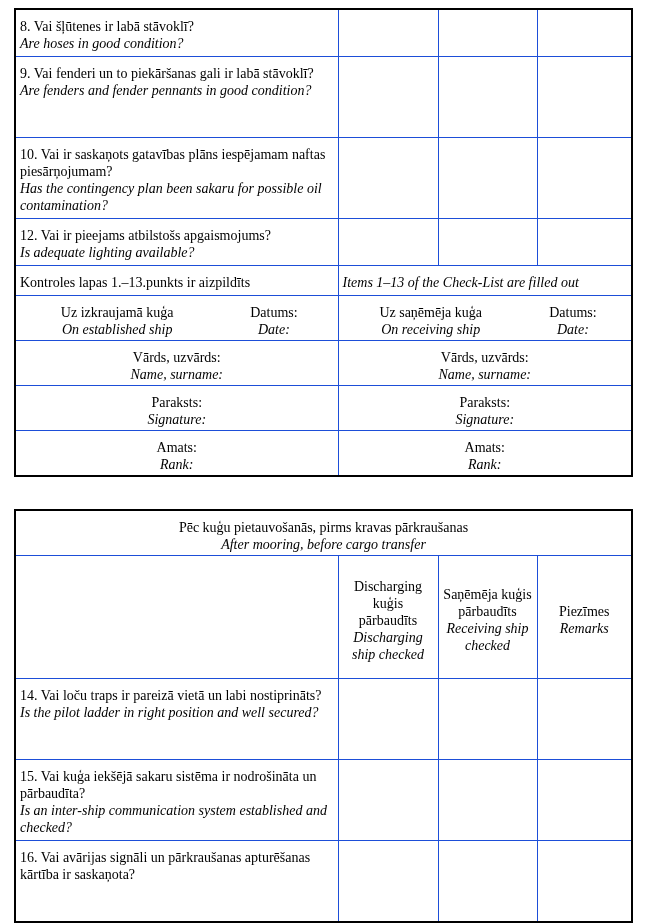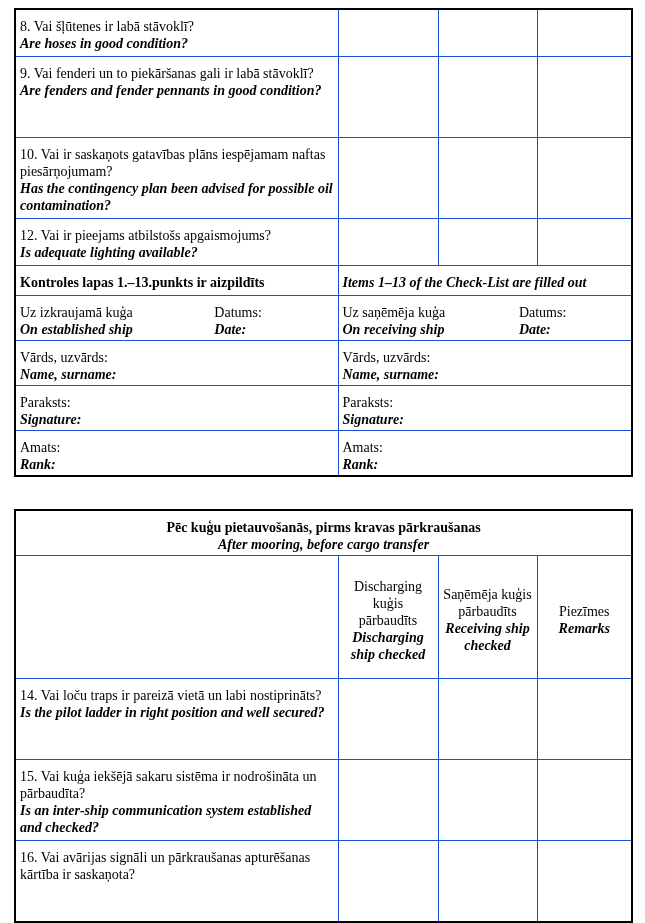--- a/index.html
+++ b/index.html
@@ -24,41 +24,41 @@
     table-layout: fixed;
     border: 2px solid #000;
   }
   td {
     border: 1px solid #1d4ed8;
     padding: 8px 4px 2px 4px;
     vertical-align: top;
     line-height: 17px;
     overflow: hidden;
   }
-  .en { font-style: italic; font-weight: bold; }
-  .bold { font-weight: bold; }
+  .en { font-style: italic; }
+  .bold { font-weight: normal; }
   col.c-q { width: 323px; }
   col.c-a { width: 100px; }
   col.c-b { width: 99px; }
   col.c-c { width: 95px; }
   .sig-grid {
     display: grid;
     grid-template-columns: 62% 38%;
   }
   .t2-title { text-align: center; margin-left: 12px; }
   .colhead td {
     text-align: center;
     vertical-align: middle;
     height: 112px;
   }
   .gap { height: 32px; }
   .row-2l td { height: 36px; }
   .row-4l td { height: 70px; }
   .row-1l td { height: 19px; }
-  .sig-row td { height: 34px; }
+  .sig-row td { height: 34px; text-align: center; }
 </style>
 </head>
 <body>
 
 <div class="page">
 
   <table>
     <colgroup>
         <col class="c-q">
         <col class="c-a">
@@ -83,21 +83,21 @@
         <div class="en">Are fenders and fender pennants in good condition?</div>
       </td>
       <td></td>
       <td></td>
       <td></td>
     </tr>
 
     <tr class="row-4l">
       <td>
         <div>10. Vai ir saskaņots gatavības plāns iespējamam naftas piesārņojumam?</div>
-        <div class="en">Has the contingency plan been advised for possible oil contamination?</div>
+        <div class="en">Has the contingency plan been sakaru for possible oil contamination?</div>
       </td>
       <td></td>
       <td></td>
       <td></td>
     </tr>
 
 
     <tr class="row-2l">
       <td>
         <div>12. Vai ir pieejams atbilstošs apgaismojums?</div>

